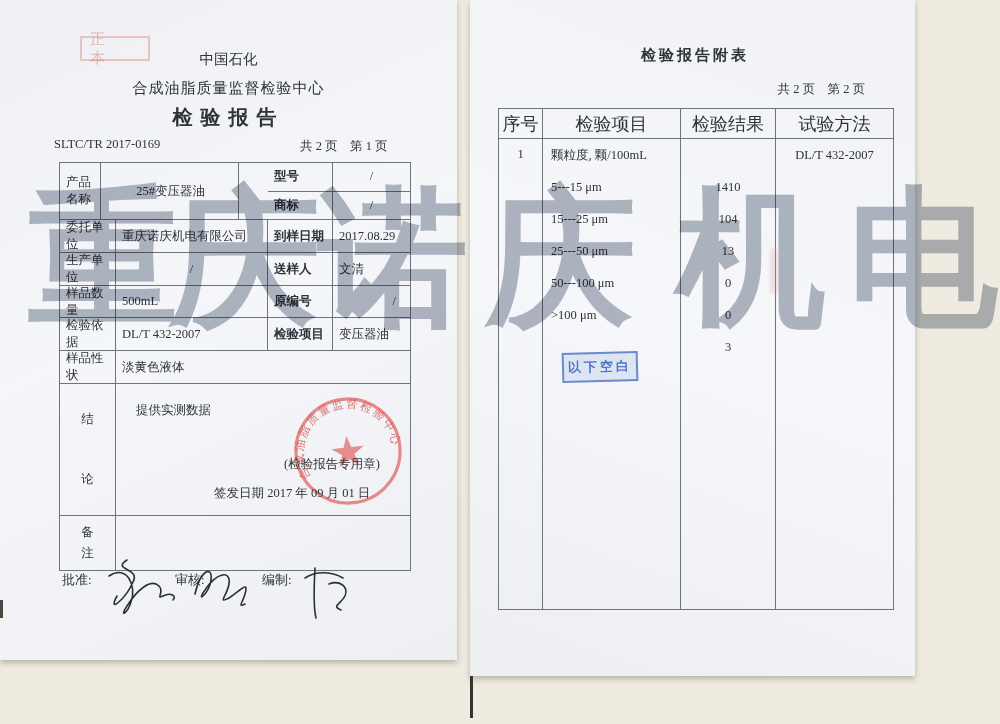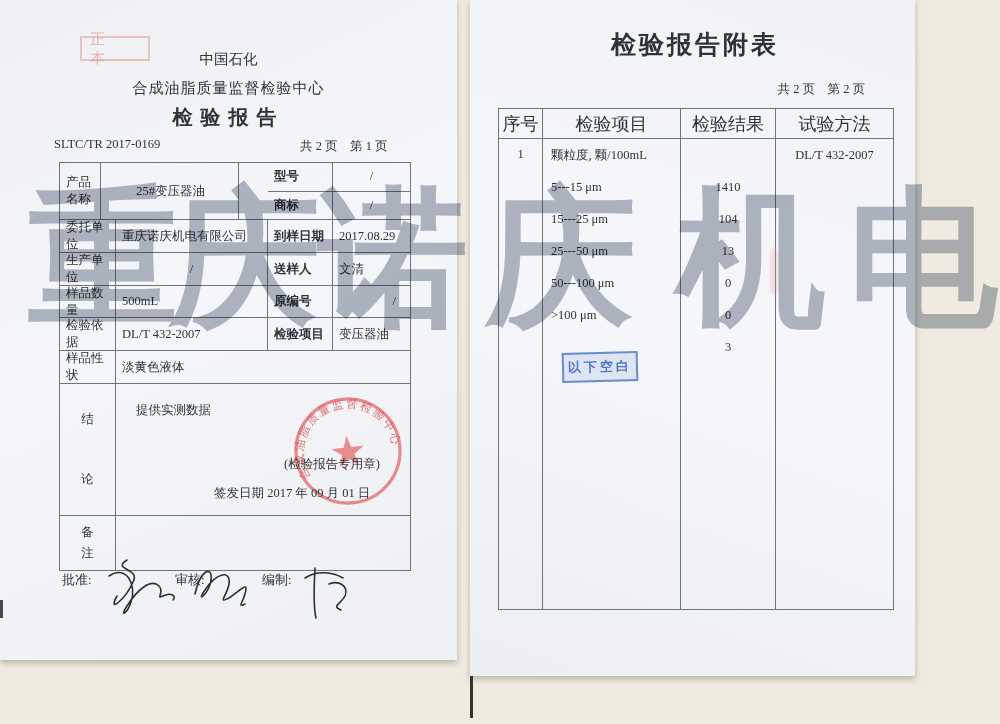--- a/index.html
+++ b/index.html
@@ -48,22 +48,22 @@
   .issue-date{position:absolute;left:98px;top:101px;font-size:12.5px;}
   .seal-wrap{position:absolute;left:175px;top:10px;width:114px;height:114px;
     transform:rotate(-6deg);opacity:0.88;}
 
   
   .sig-line{position:absolute;left:59px;top:562px;width:360px;height:62px;font-size:13px;}
   .sig-label{position:absolute;top:9px;}
   .sig-svg{position:absolute;}
 
   
-  .r-title{position:absolute;left:28px;top:28px;width:394px;text-align:center;
-    font-size:25px;font-weight:bold;letter-spacing:3px;}
+  .r-title{position:absolute;left:28px;top:46px;width:394px;text-align:center;
+    font-size:15px;font-weight:bold;letter-spacing:3px;}
   .r-pgn{position:absolute;right:50px;top:81px;font-size:12.5px;}
   .rtable{position:absolute;left:28px;top:108px;width:394px;
     border:1px solid #70747a;font-size:12.5px;}
   .rhead{display:flex;height:29px;border-bottom:1px solid #70747a;}
   .rhc{box-sizing:border-box;border-right:1px solid #70747a;display:flex;
     align-items:center;justify-content:center;font-size:18px;}
   .rhc:last-child{border-right:none;}
   .rbody{display:flex;height:470px;}
   .rbc{box-sizing:border-box;border-right:1px solid #70747a;}
   .rbc:last-child{border-right:none;}

